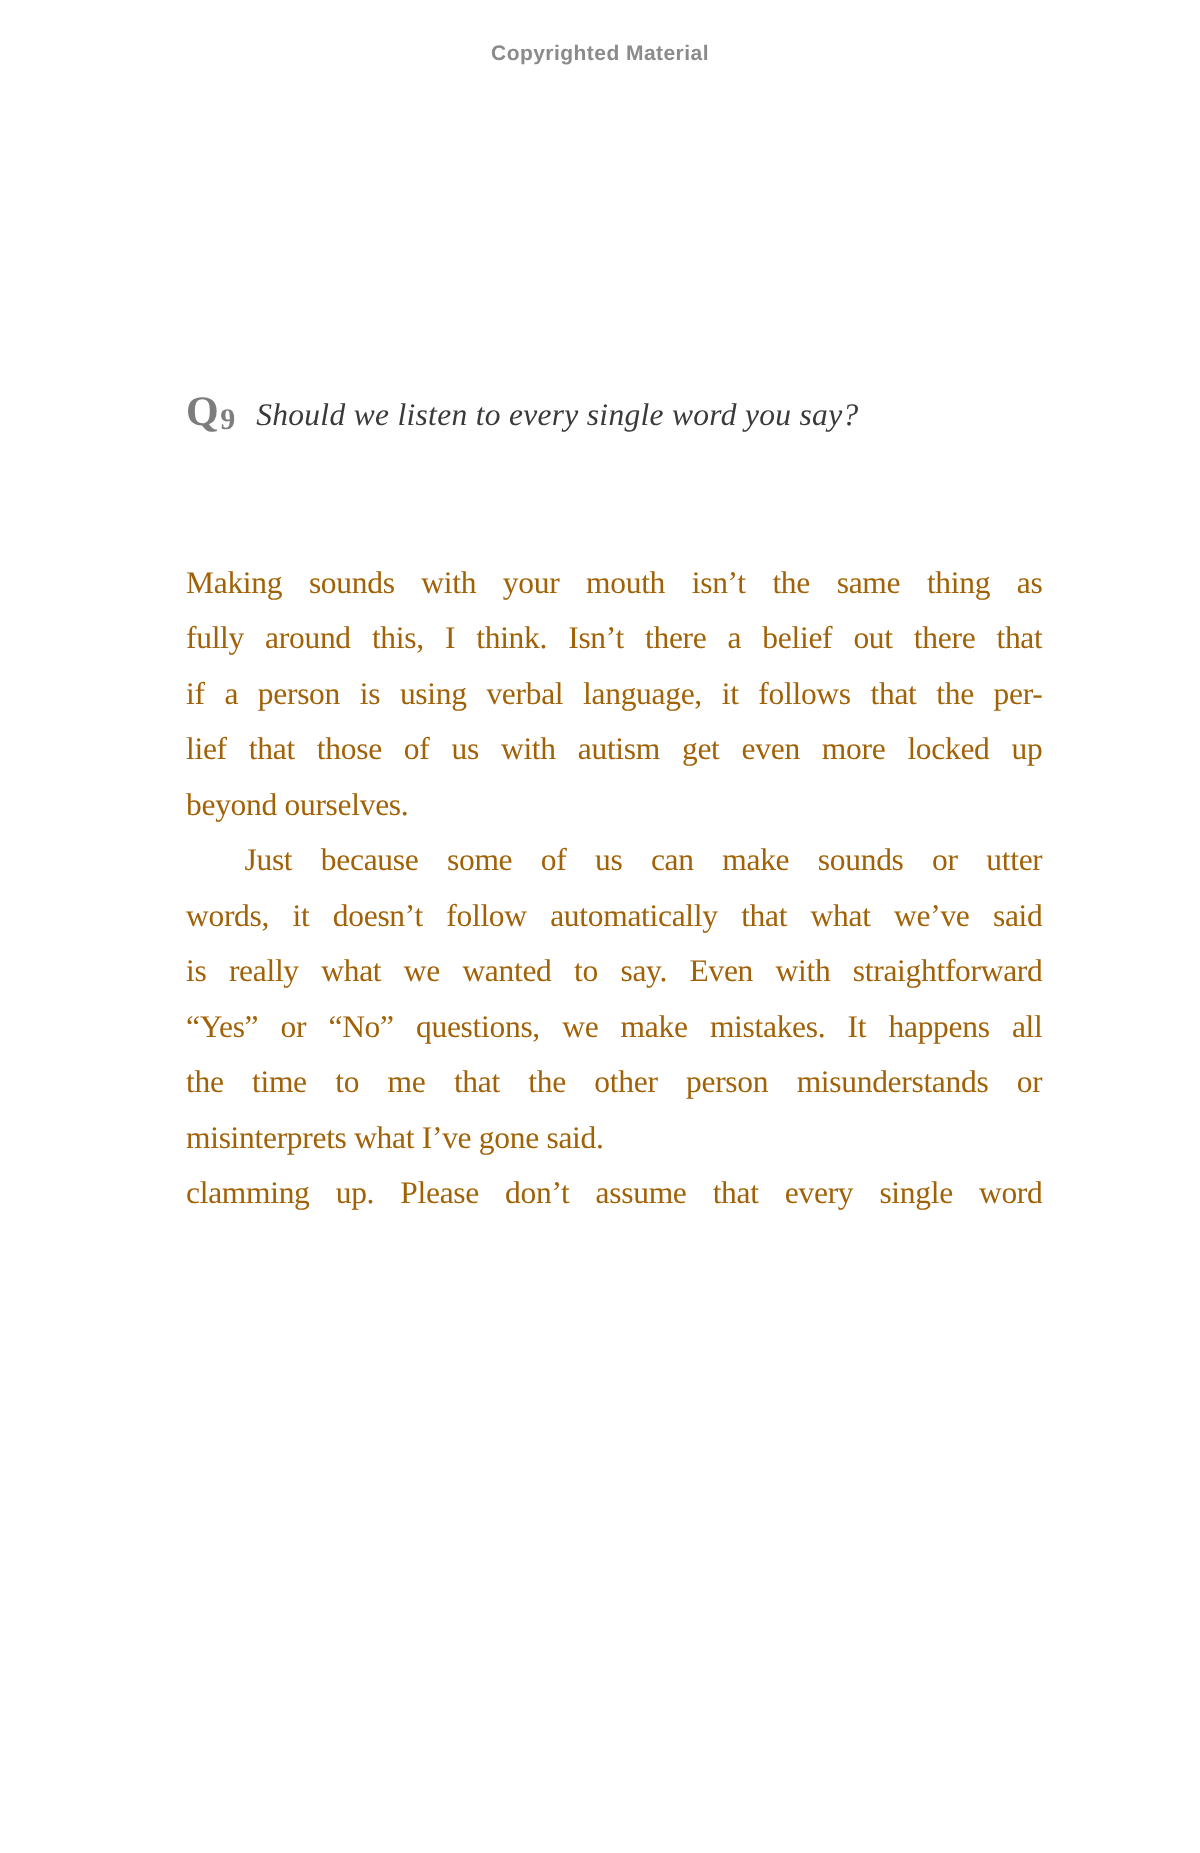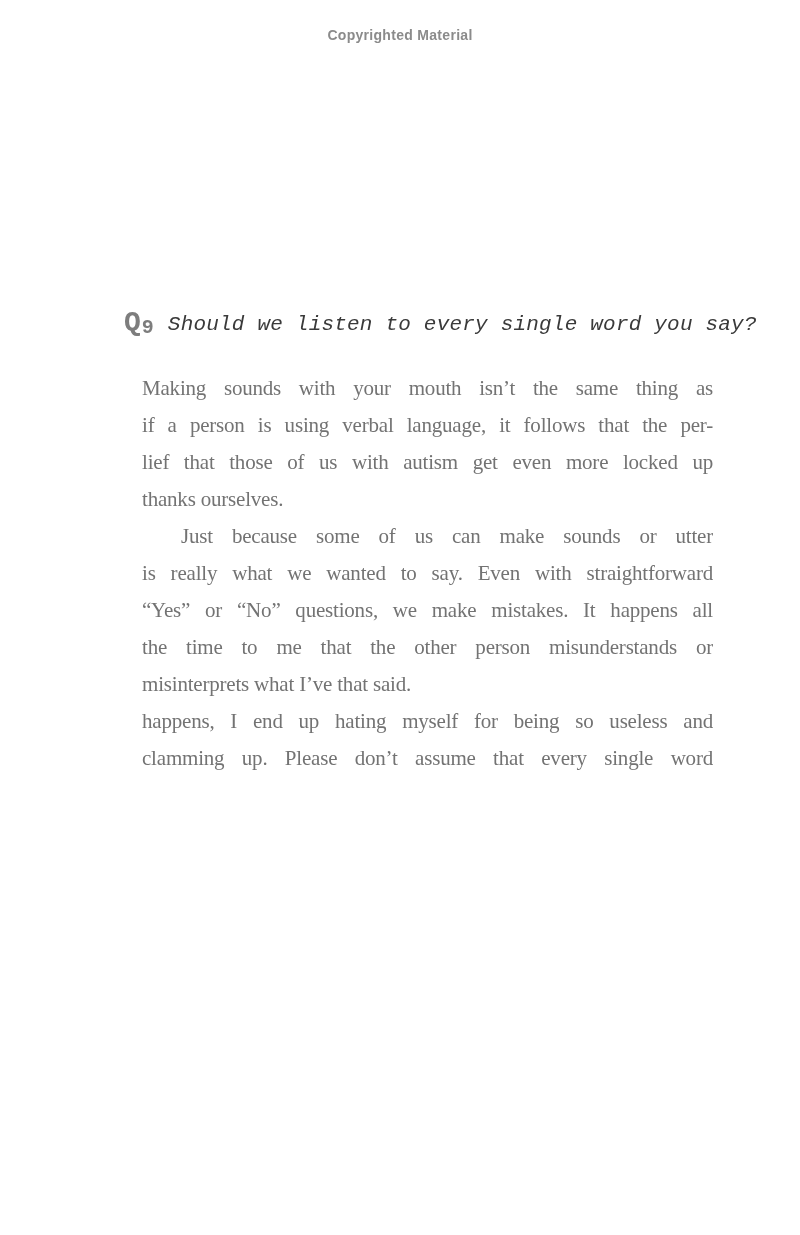--- a/index.html
+++ b/index.html
@@ -26,23 +26,22 @@
     letter-spacing: 0.3px;
     color: #8b8b8b;
   }
   .notice-top { top: 27px; }
   .notice-bottom { top: 1190px; }
 
   .heading {
     position: absolute;
     left: 124px;
     top: 259px;
-    font-family: Liberation Mono, monospace;
+    font-family: Liberation Serif, serif;
     white-space: nowrap;
-    margin-top: 48px;
   }
   .q-marker {
     font-weight: bold;
     font-size: 28px;
     color: #7d7d7d;
   }
   .q-number {
     font-weight: bold;
     font-size: 20px;
     color: #7d7d7d;
@@ -56,24 +55,23 @@
     color: #3a3a3a;
     margin-left: 14px;
     letter-spacing: 0.2px;
   }
 
   .body-text {
     position: absolute;
     left: 124px;
     top: 370px;
     width: 571px;
-    color: #737373;
+    color: #a16207;
     font-size: 21px;
     letter-spacing: -0.2px;
-    margin-left: 18px;
   }
   .para { margin: 0; padding: 0; }
   .line {
     height: 37px;
     line-height: 37px;
     text-align: justify;
     text-align-last: justify;
     overflow: hidden;
     white-space: normal;
   }
@@ -91,32 +89,33 @@
 
   <div class="notice notice-top">Copyrighted Material</div>
 
   <div class="heading">
     <span class="q-marker">Q</span><span class="q-number">9</span><span class="q-text">Should we listen to every single word you say?</span>
   </div>
 
   <div class="body-text">
       <div class="para">
         <div class="line">Making sounds with your mouth isn’t the same thing as</div>
+        <div class="line">fully around this, I think. Isn’t there a belief out there that</div>
         <div class="line">if a person is using verbal language, it follows that the per-</div>
         <div class="line">lief that those of us with autism get even more locked up</div>
-        <div class="line last">thanks ourselves.</div>
+        <div class="line last">beyond ourselves.</div>
       </div>
       <div class="para">
         <div class="line indent">Just because some of us can make sounds or utter</div>
+        <div class="line">words, it doesn’t follow automatically that what we’ve said</div>
         <div class="line">is really what we wanted to say. Even with straightforward</div>
         <div class="line">“Yes” or “No” questions, we make mistakes. It happens all</div>
         <div class="line">the time to me that the other person misunderstands or</div>
-        <div class="line last">misinterprets what I’ve that said.</div>
+        <div class="line last">misinterprets what I’ve gone said.</div>
       </div>
       <div class="para">
-        <div class="line">happens, I end up hating myself for being so useless and</div>
         <div class="line">clamming up. Please don’t assume that every single word</div>
       </div>
     </div>
 
   <div class="notice notice-bottom">Copyrighted Material</div>
 
 </div>
 
 </body></html>

